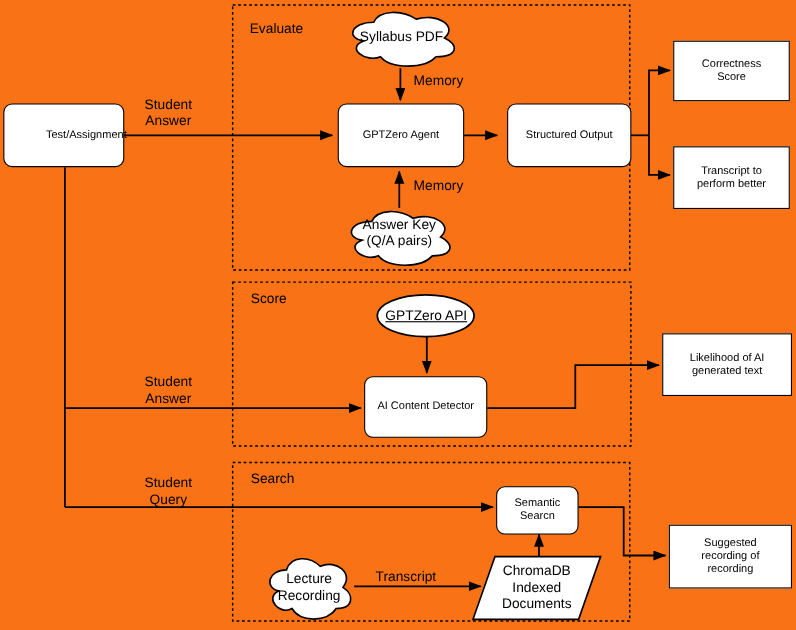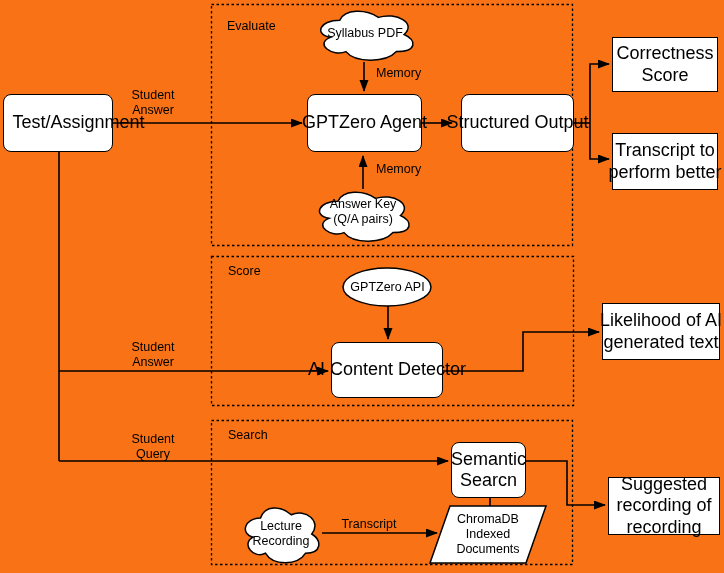--- a/index.html
+++ b/index.html
@@ -24,21 +24,21 @@
   .node {
     position: absolute;
     box-sizing: border-box;
     background: #ffffff;
     border: 1.5px solid #000000;
     display: flex;
     flex-direction: column;
     align-items: center;
     justify-content: center;
     text-align: center;
-    font-size: 18px;
+    font-size: 10px;
     line-height: 1.18;
     color: #000000;
   }
   .node.rounded { border-radius: 8px; }
   .shape-label, .edge-label, .group-label {
     position: absolute;
     font-size: 12.5px;
     line-height: 1.18;
     color: #000000;
     text-align: center;
@@ -114,39 +114,39 @@
 
   <div class="node rounded" style="left:331px;top:342px;width:112px;height:56px;">
     <div class="tline">AI Content Detector</div>
   </div>
 
   <div class="node" style="left:602px;top:303px;width:118px;height:57px;">
     <div class="tline">Likelihood of AI</div>
     <div class="tline">generated text</div>
   </div>
 
-  <div class="node rounded" style="left:451px;top:442px;width:75px;height:56px;">
+  <div class="node rounded" style="left:451px;top:442px;width:75px;height:44px;">
     <div class="tline">Semantic</div>
     <div class="tline">Searcn</div>
   </div>
 
   <div class="node" style="left:608px;top:477px;width:112px;height:58px;">
     <div class="tline">Suggested</div>
     <div class="tline">recording of</div>
     <div class="tline">recording</div>
   </div>
 
   <div class="shape-label" style="left:315px;top:26px;width:100px;">Syllabus PDF</div>
 
   <div class="shape-label" style="left:313px;top:197px;width:100px;">
     <div class="tline">Answer Key</div>
     <div class="tline">(Q/A pairs)</div>
   </div>
 
-  <div class="shape-label" style="left:340px;top:280px;width:95px;">GPTZero API</div>
+  <div class="shape-label" style="left:340px;top:280px;width:95px;text-decoration:underline;">GPTZero API</div>
 
   <div class="shape-label" style="left:240px;top:519px;width:82px;">
     <div class="tline">Lecture</div>
     <div class="tline">Recording</div>
   </div>
 
   <div class="shape-label" style="left:438px;top:512px;width:100px;">
     <div class="tline">ChromaDB</div>
     <div class="tline">Indexed</div>
     <div class="tline">Documents</div>

